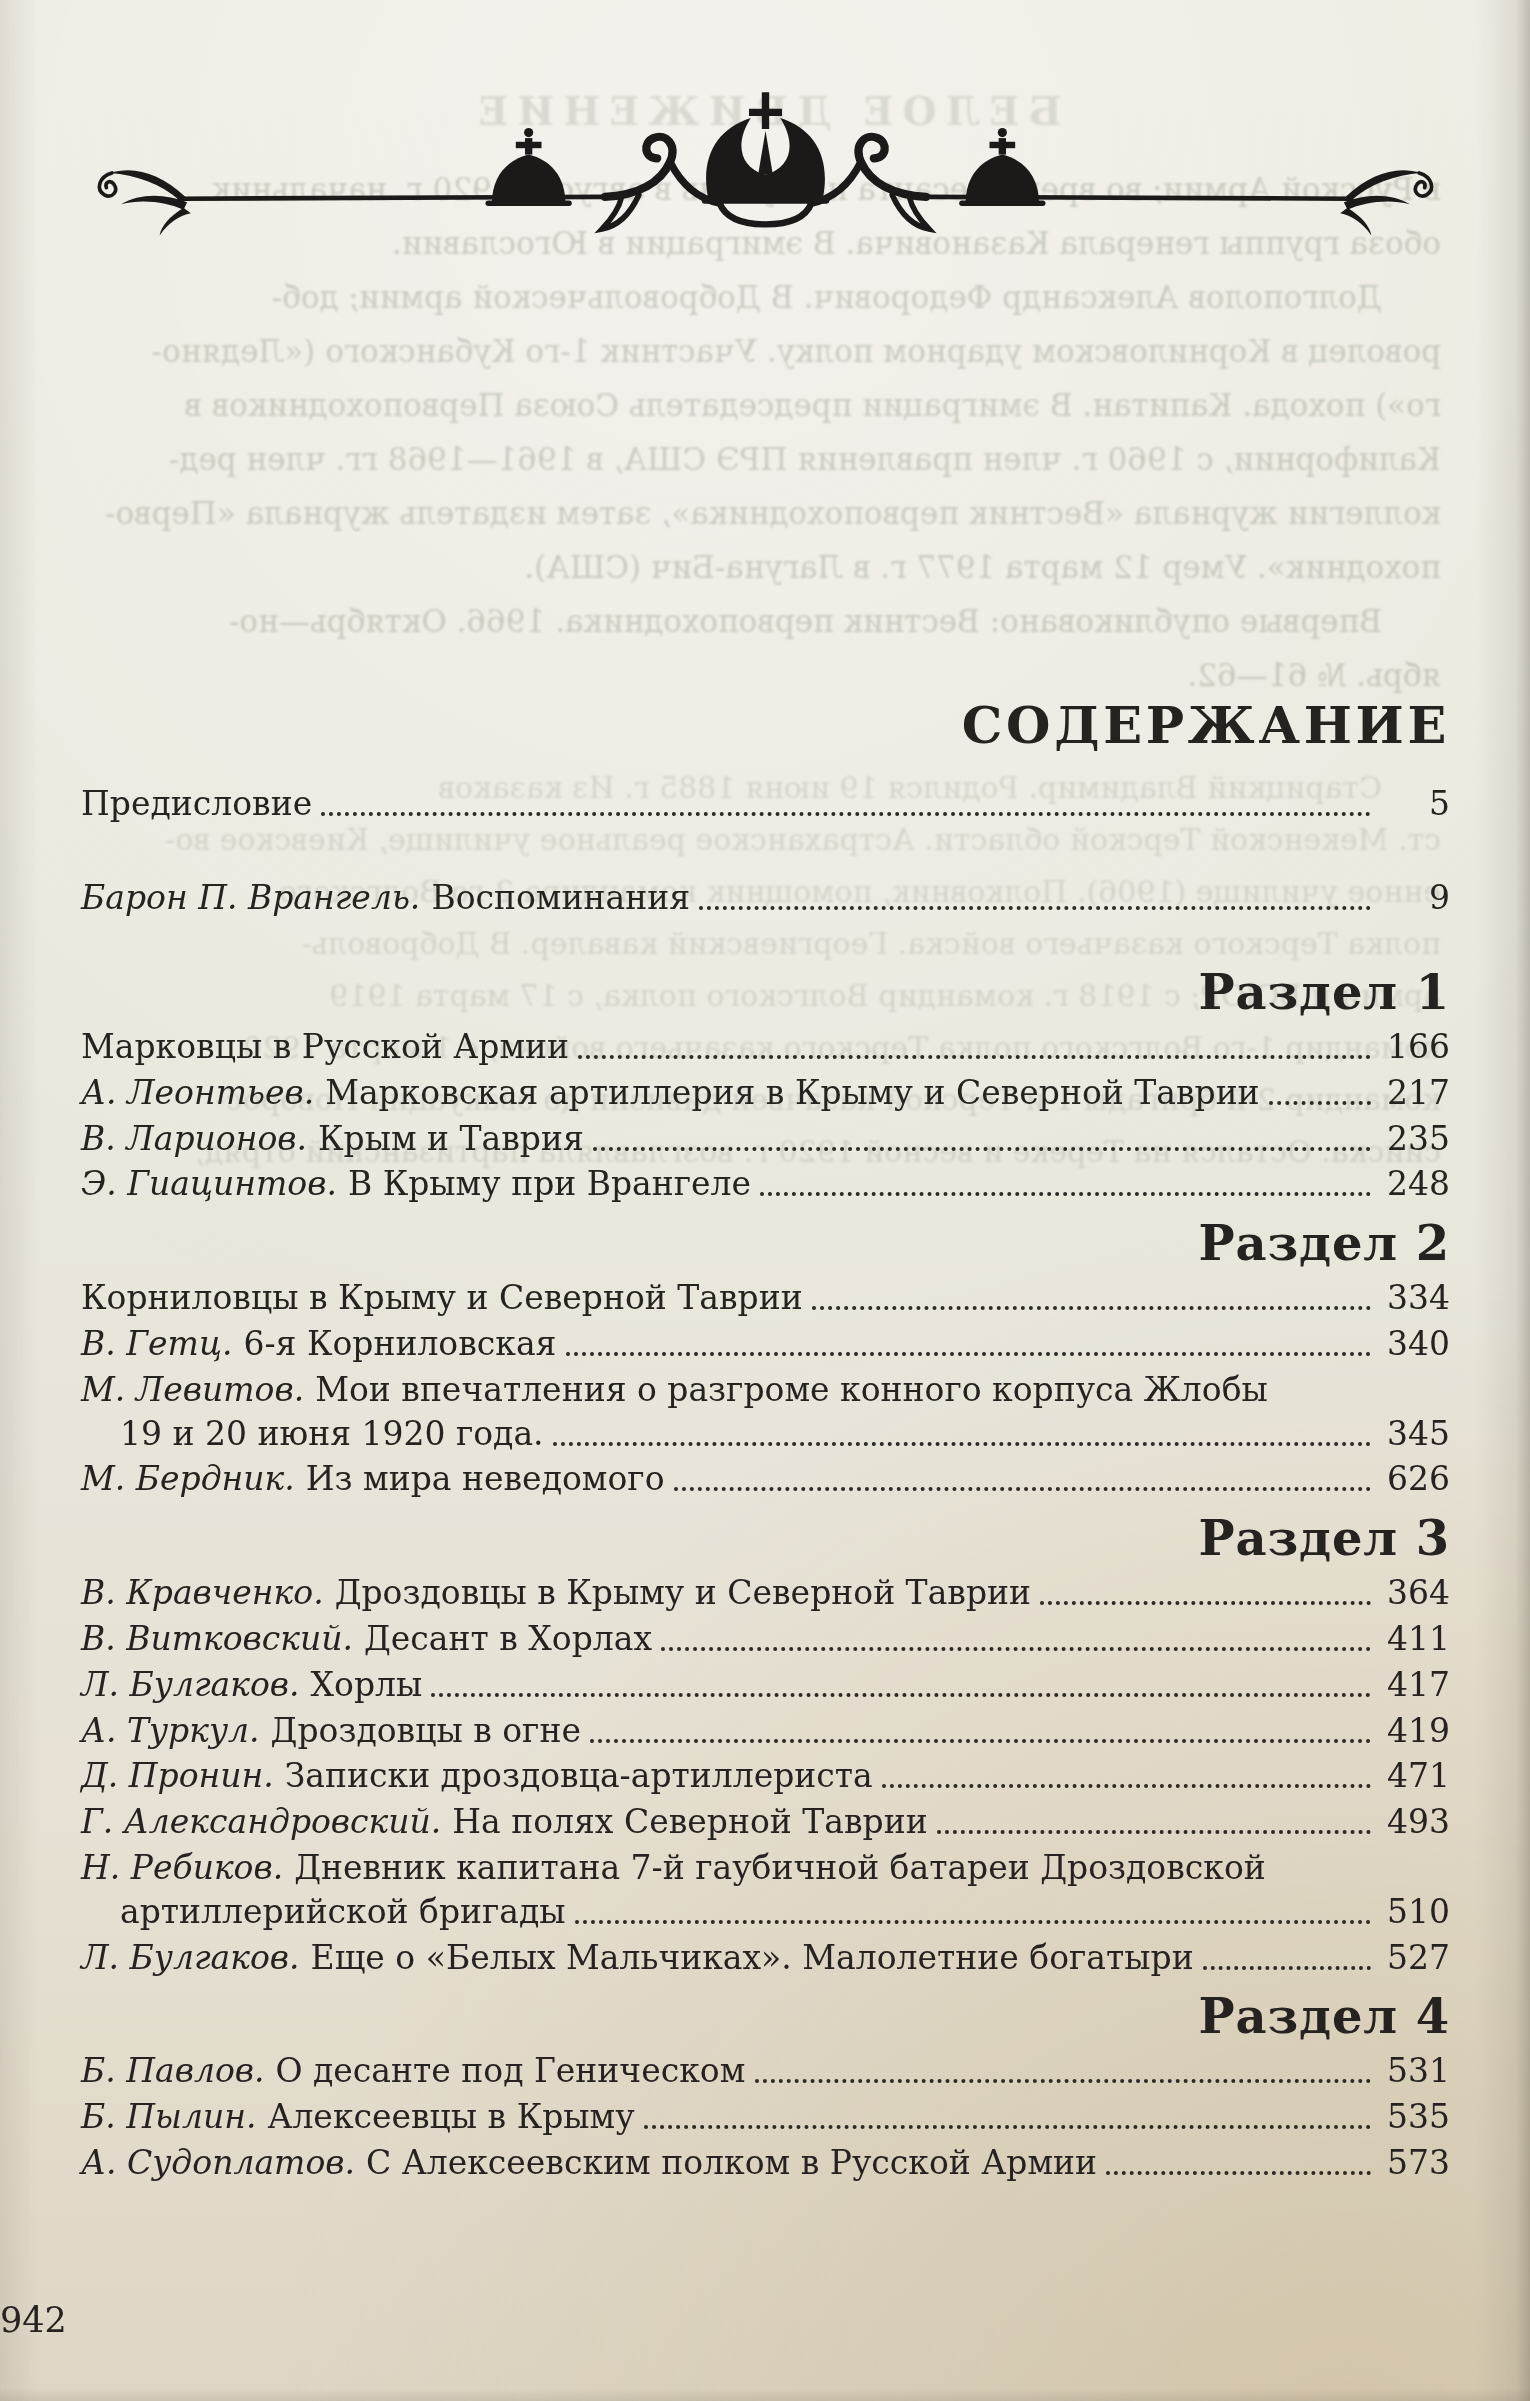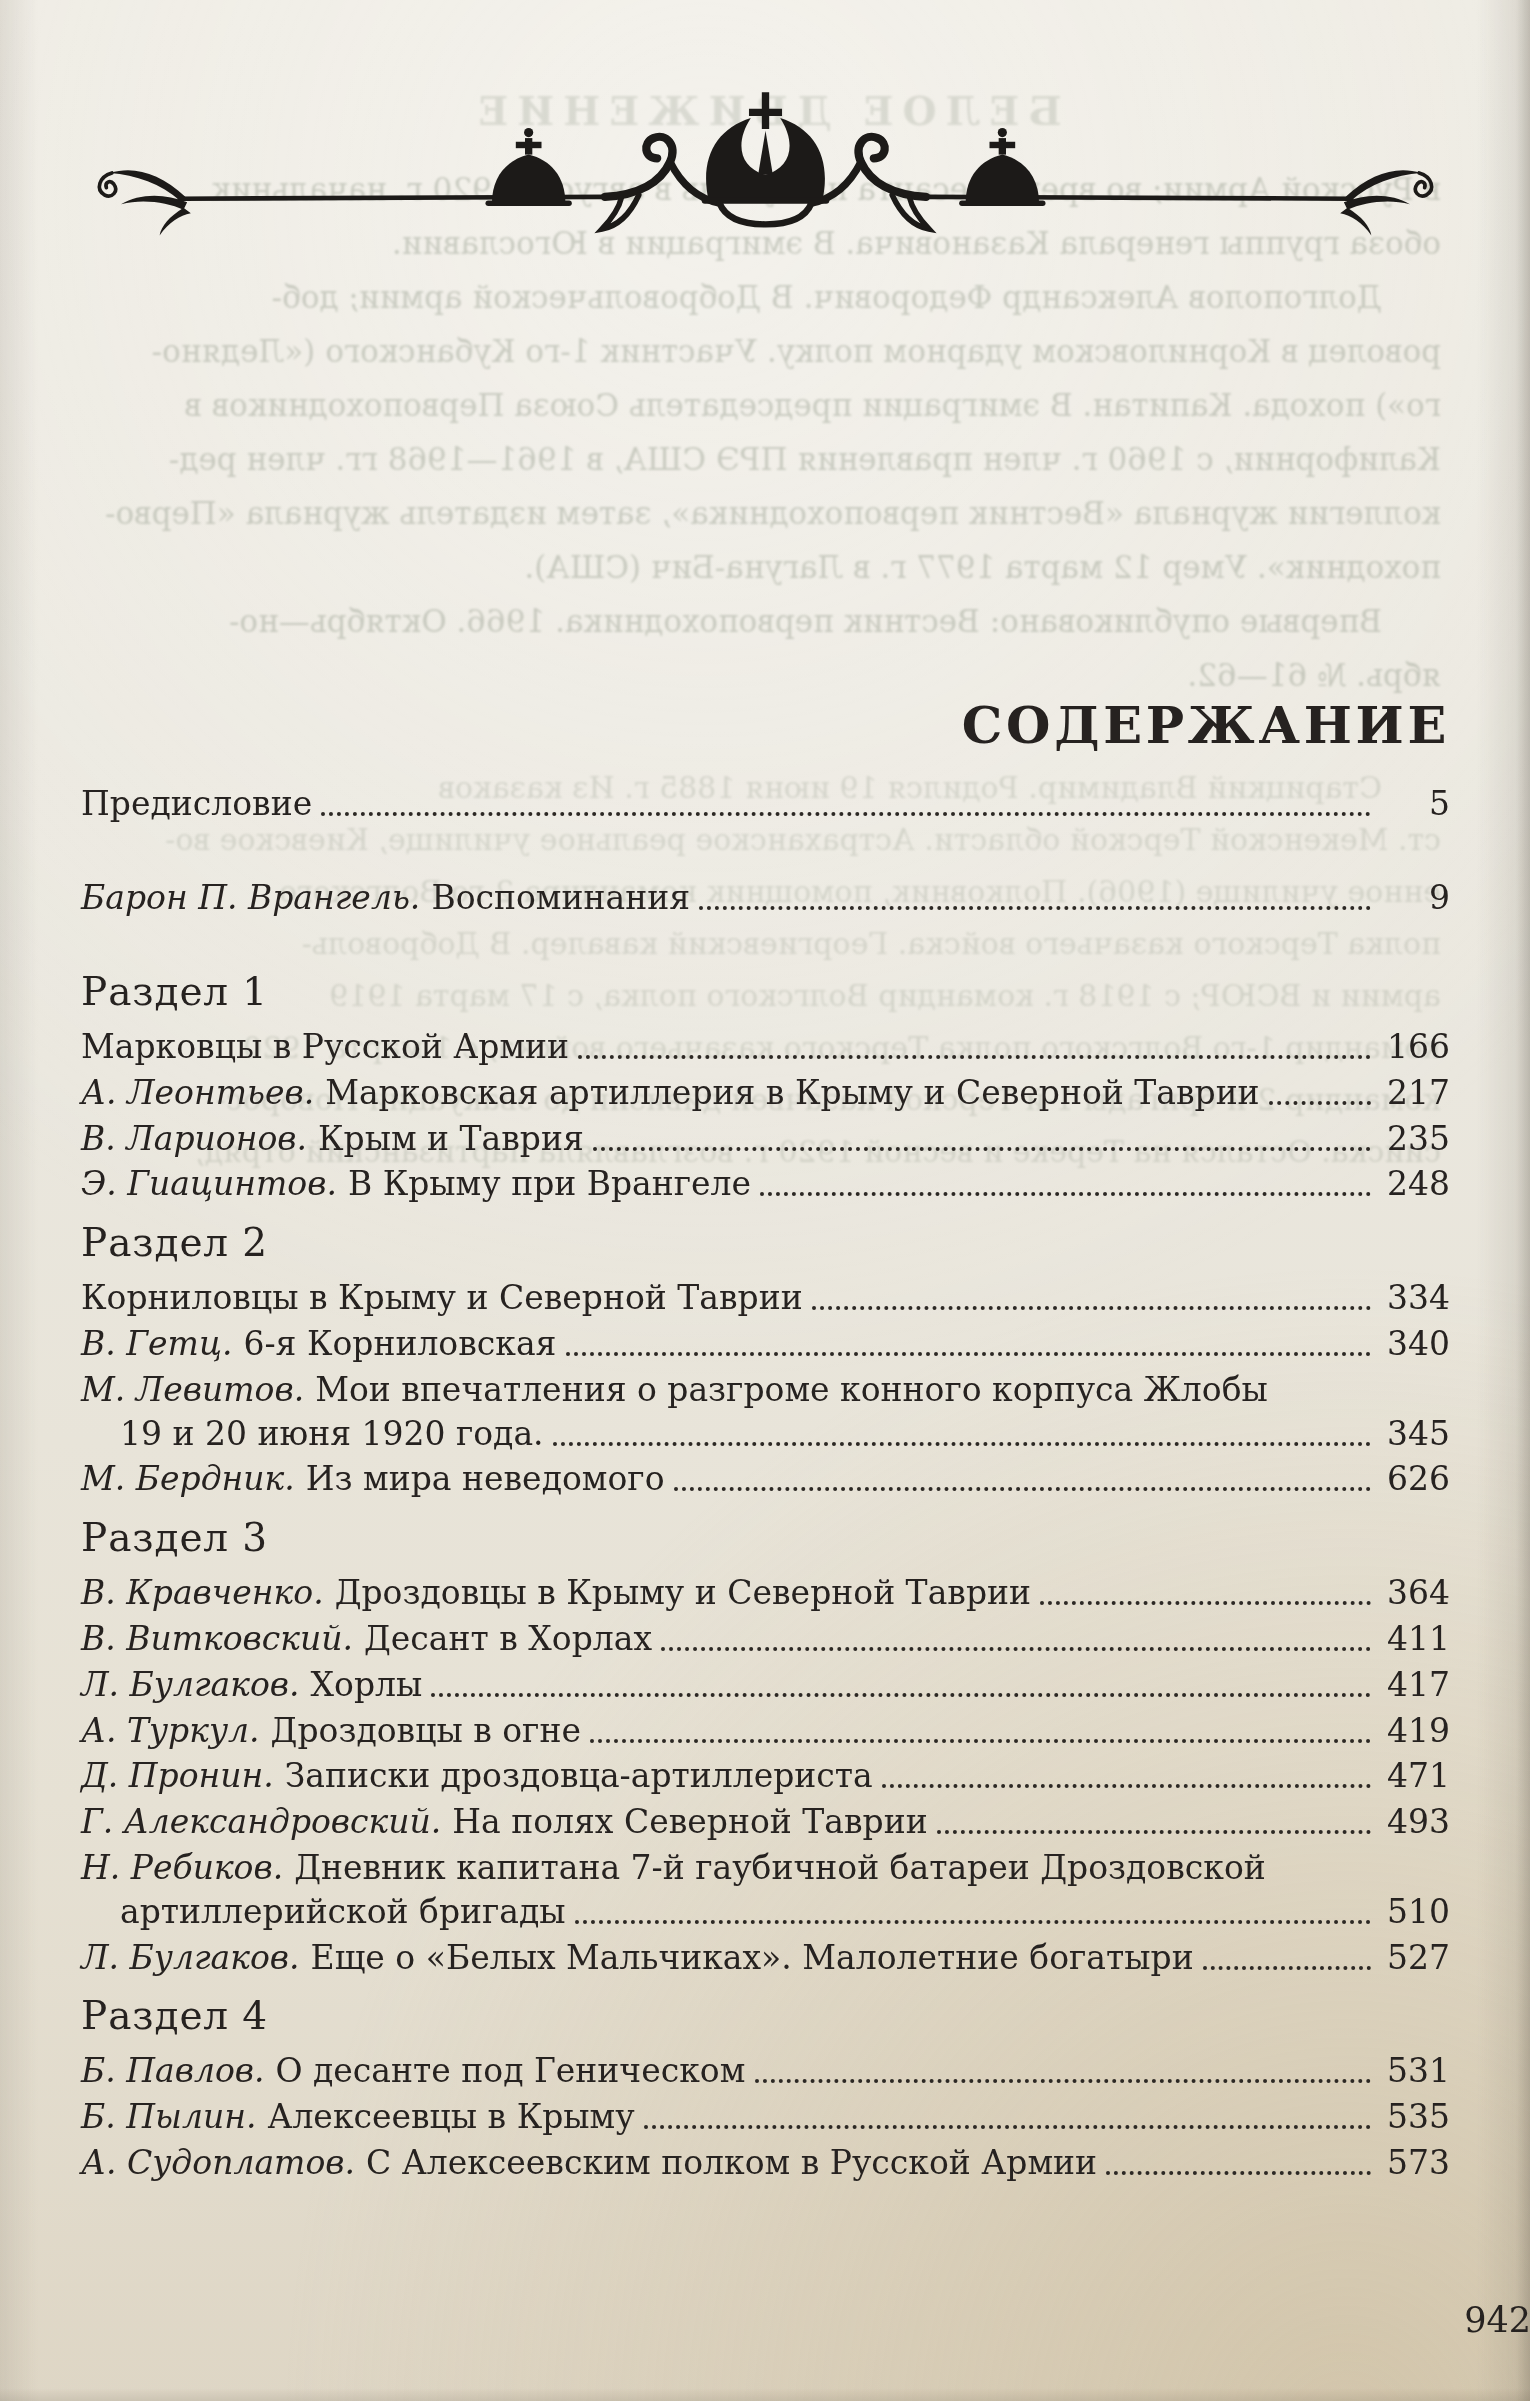--- a/index.html
+++ b/index.html
@@ -27,34 +27,34 @@
   #bleed-top{top:162px;left:84px;width:1357px;font-size:31px;line-height:54px;opacity:0.45;}
   #bleed-mid{top:762px;left:84px;width:1357px;font-size:30px;line-height:52px;opacity:0.30;}
   .bleed-line{white-space:nowrap;overflow:hidden;}
   .bleed-line.indent{text-indent:59px;}
 
   .ornament{position:absolute;top:81px;left:77px;width:1377px;height:161px;z-index:2;}
 
   .content{position:absolute;top:694px;left:81px;width:1369px;z-index:3;}
   .title{font-size:51px;font-weight:bold;letter-spacing:3.7px;text-align:right;
     margin:0 0 26px 0;line-height:62px;}
-  .section-heading{font-size:39px;font-weight:normal;text-align:left;
+  .section-heading{font-size:48px;font-weight:bold;text-align:right;
     line-height:44px;margin:14.7px 0 11px 0;letter-spacing:0.9px;}
 
   .entry{font-size:33px;line-height:44px;margin-bottom:1.8px;}
   .front .entry{margin-bottom:50px;}
   .front{margin-bottom:0;}
   .eline{display:flex;align-items:flex-end;}
   .eline2 .cont{padding-left:39px;}
   .author{font-style:italic;margin-right:11px;text-align:center;}
   .leader{flex:1 1 auto;min-width:33px;border-bottom:4.6px dotted #2c2824;
     margin:0 7.3px 10px 9.2px;}
   .pgnum{min-width:72px;text-align:right;}
 
-  .folio{position:absolute;top:2300px;left:0;width:100%;text-align:right;
+  .folio{position:absolute;top:2300px;left:0;width:100%;text-align:left;
     font-size:35px;z-index:3;}
 </style>
 </head>
 <body>
 
 <div class="page">
 
   <div class="ghost ghost-runhead">БЕЛОЕ ДВИЖЕНИЕ</div>
 
   <svg class="ornament" viewBox="0 0 1500 175" xmlns="http://www.w3.org/2000/svg">

